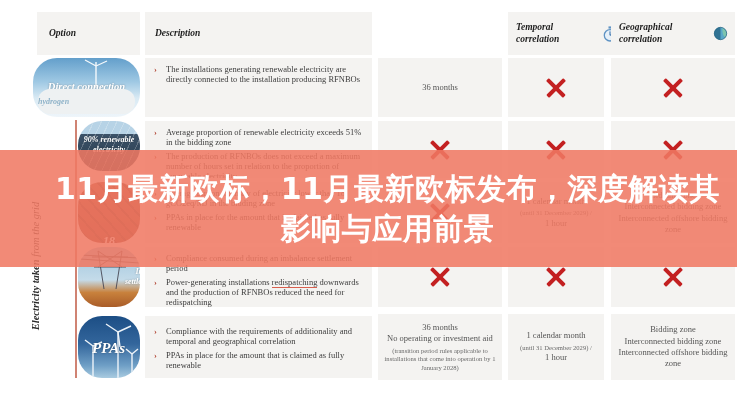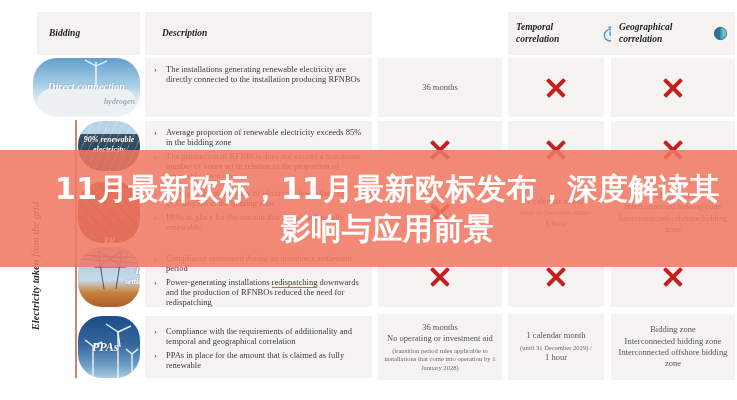--- a/index.html
+++ b/index.html
@@ -4,21 +4,21 @@
 <style>
   html,body{margin:0;padding:0;background:#fff;}
   .stage{position:relative;width:737px;height:400px;background:#ffffff;overflow:hidden;
          font-family:"Liberation Serif","DejaVu Serif",serif;}
   
   .hbox{position:absolute;top:12px;height:43px;background:#f4f3f1;display:flex;align-items:center;
         font-weight:bold;font-style:italic;font-size:9.5px;color:#1e1e1e;}
   .hbox .htxt{line-height:1.2;}
   .hbox .hicon{margin-left:auto;margin-right:7px;flex:none;display:flex;}
   .h-option{left:37px;width:103px;padding-left:12px;box-sizing:border-box;}
-  .h-desc{left:145px;width:227px;padding-left:17px;box-sizing:border-box;}
+  .h-desc{left:145px;width:227px;padding-left:10px;box-sizing:border-box;}
   .h-add{left:378px;width:124px;padding-left:10px;box-sizing:border-box;}
   .h-temp{left:508px;width:116px;padding-left:8px;box-sizing:border-box;}
   .h-geo{left:611px;width:124px;padding-left:8px;box-sizing:border-box;}
   
   .cell{position:absolute;background:#f4f3f1;box-sizing:border-box;}
   .desc-cell{left:145px;width:227px;padding:6px 8px 0 6px;font-size:8.5px;color:#3d3d3d;
              line-height:1.22;overflow:hidden;}
   .bullet{display:flex;margin-bottom:3px;}
   .bullet .mk{color:#b0402f;width:12px;flex:none;text-align:left;padding-left:3px;font-weight:bold;}
   .bullet .bt{flex:1;}
@@ -31,21 +31,21 @@
   
   .cross{width:22px;height:22px;position:relative;}
   .cross::before,.cross::after{content:"";position:absolute;left:-1px;top:9.2px;width:24px;height:3.6px;
          background:#c32021;border-radius:1px;}
   .cross::before{transform:rotate(45deg);} .cross::after{transform:rotate(-45deg);}
   
   .img{position:absolute;overflow:hidden;color:#fff;font-style:italic;font-weight:bold;border-radius:24px;}
   .img .lbl{position:absolute;width:100%;text-align:center;text-shadow:0 0 2px rgba(0,0,0,0.35);}
   .img-r1{left:33px;width:107px;background:linear-gradient(180deg,#639fcb 0%,#9ec8e3 40%,#d9eaf4 68%,#eef5fa 100%);}
   .img-r1 .tank{position:absolute;left:5px;right:5px;bottom:3px;height:25px;background:#eef1f2;
-        border-radius:12px;color:#8fb3c9;font-size:8px;display:flex;align-items:center;justify-content:flex-end;}
+        border-radius:12px;color:#8fb3c9;font-size:8px;display:flex;align-items:center;justify-content:flex-start;}
   .img-r2{left:78px;width:62px;background:
         repeating-linear-gradient(115deg,rgba(255,255,255,0.22) 0 1px,rgba(0,0,0,0) 1px 7px),
         linear-gradient(180deg,#b7d3e6 0%,#b7d3e6 26%,#3c5268 27%,#273a4c 100%);}
   .img-r3{left:78px;width:62px;background:
         repeating-linear-gradient(48deg,rgba(60,18,10,0.45) 0 2px,rgba(0,0,0,0) 2px 9px),
         linear-gradient(180deg,#a8503c 0%,#8c3323 100%);}
   .img-r4{left:78px;width:62px;background:linear-gradient(180deg,#9cc4dd 0%,#c4dbe9 55%,#c8813c 76%,#a95c28 100%);}
   .img-r5{left:78px;width:62px;background:linear-gradient(180deg,#1c4e85 0%,#33669c 45%,#6f9fc6 80%,#a9cbe0 100%);}
   .gfx{position:absolute;left:0;top:0;}
   
@@ -59,21 +59,21 @@
         font-family:"DejaVu Sans","Liberation Sans",sans-serif;font-weight:bold;color:#ffffff;}
   .banner .bl{font-size:30px;line-height:1.32;letter-spacing:0.5px;width:100%;text-align:center;
         padding-left:38px;box-sizing:border-box;}
 </style>
 </head>
 <body>
 
 <div class="stage">
 
   <div class="hbox h-option">
-    <span class="htxt">Bidding</span>
+    <span class="htxt">Option</span>
   </div>
   <div class="hbox h-desc">
     <span class="htxt">Description</span>
   </div>
   <div class="hbox h-temp">
     <span class="htxt">
       <span>Temporal</span><br><span>correlation</span>
     </span>
     <span class="hicon">
       <svg width="14" height="16" viewBox="0 0 14 16">
@@ -132,21 +132,21 @@
   </div>
 
   <div class="img img-r2" style="top:121px;height:50px;">
     <div class="lbl" style="top:14px;font-size:8px;line-height:1.25;">
       <span>90% renewable</span><br><span>electricity</span>
     </div>
   </div>
   <div class="cell desc-cell" style="top:121px;height:57px;">
     <div class="bullet">
       <span class="mk">›</span>
-      <span class="bt">Average proportion of renewable electricity exceeds 85% in the bidding zone</span>
+      <span class="bt">Average proportion of renewable electricity exceeds 51% in the bidding zone</span>
     </div>
     <div class="bullet">
       <span class="mk">›</span>
       <span class="bt">The production of RFNBOs does not exceed a maximum number of hours set in relation to the proportion of renewable electricity</span>
     </div>
   </div>
   <div class="cell vcell c-add" style="top:121px;height:57px;">
     <div class="cross"></div>
   </div>
   <div class="cell vcell c-temp" style="top:121px;height:57px;">
@@ -228,21 +228,21 @@
           <line x1="40" y1="16" x2="53" y2="10"></line>
           <line x1="40" y1="16" x2="42" y2="31"></line>
           <line x1="15" y1="30" x2="15" y2="62"></line>
           <line x1="15" y1="30" x2="7" y2="24"></line>
           <line x1="15" y1="30" x2="24" y2="26"></line>
           <line x1="54" y1="38" x2="54" y2="62"></line>
           <line x1="54" y1="38" x2="48" y2="33"></line>
           <line x1="54" y1="38" x2="60" y2="33"></line>
         </g>
       </svg>
-    <div class="lbl" style="top:24px;font-size:12px;text-align:left;padding-left:14px;box-sizing:border-box;">PPAs</div>
+    <div class="lbl" style="top:24px;font-size:15px;text-align:left;padding-left:14px;box-sizing:border-box;">PPAs</div>
   </div>
   <div class="cell desc-cell" style="top:316px;height:62px;padding-top:10px;">
     <div class="bullet">
       <span class="mk">›</span>
       <span class="bt">Compliance with the requirements of additionality and temporal and geographical correlation</span>
     </div>
     <div class="bullet">
       <span class="mk">›</span>
       <span class="bt">PPAs in place for the amount that is claimed as fully renewable</span>
     </div>

